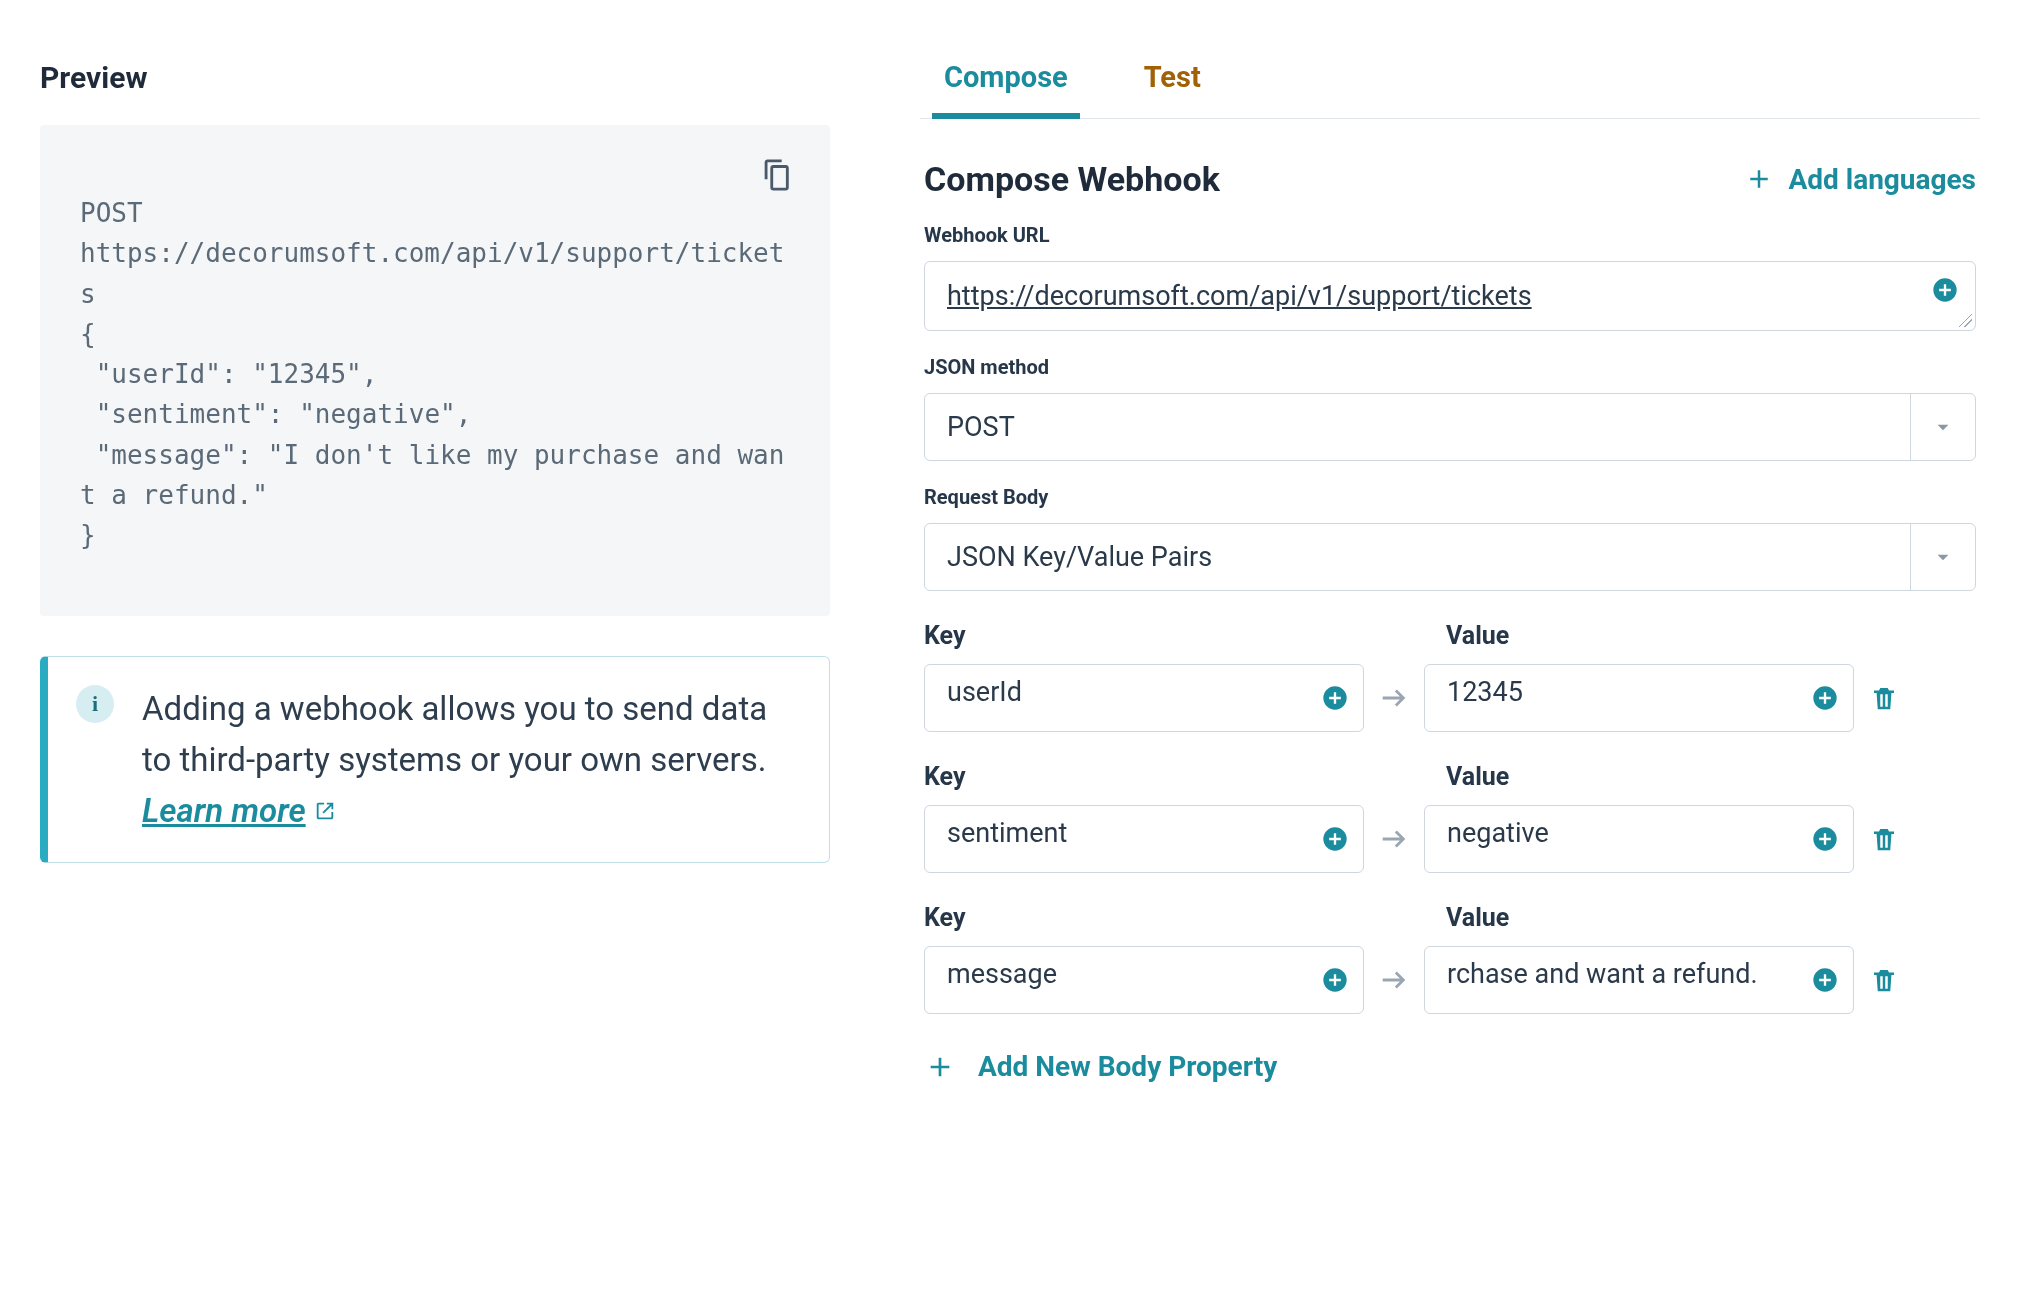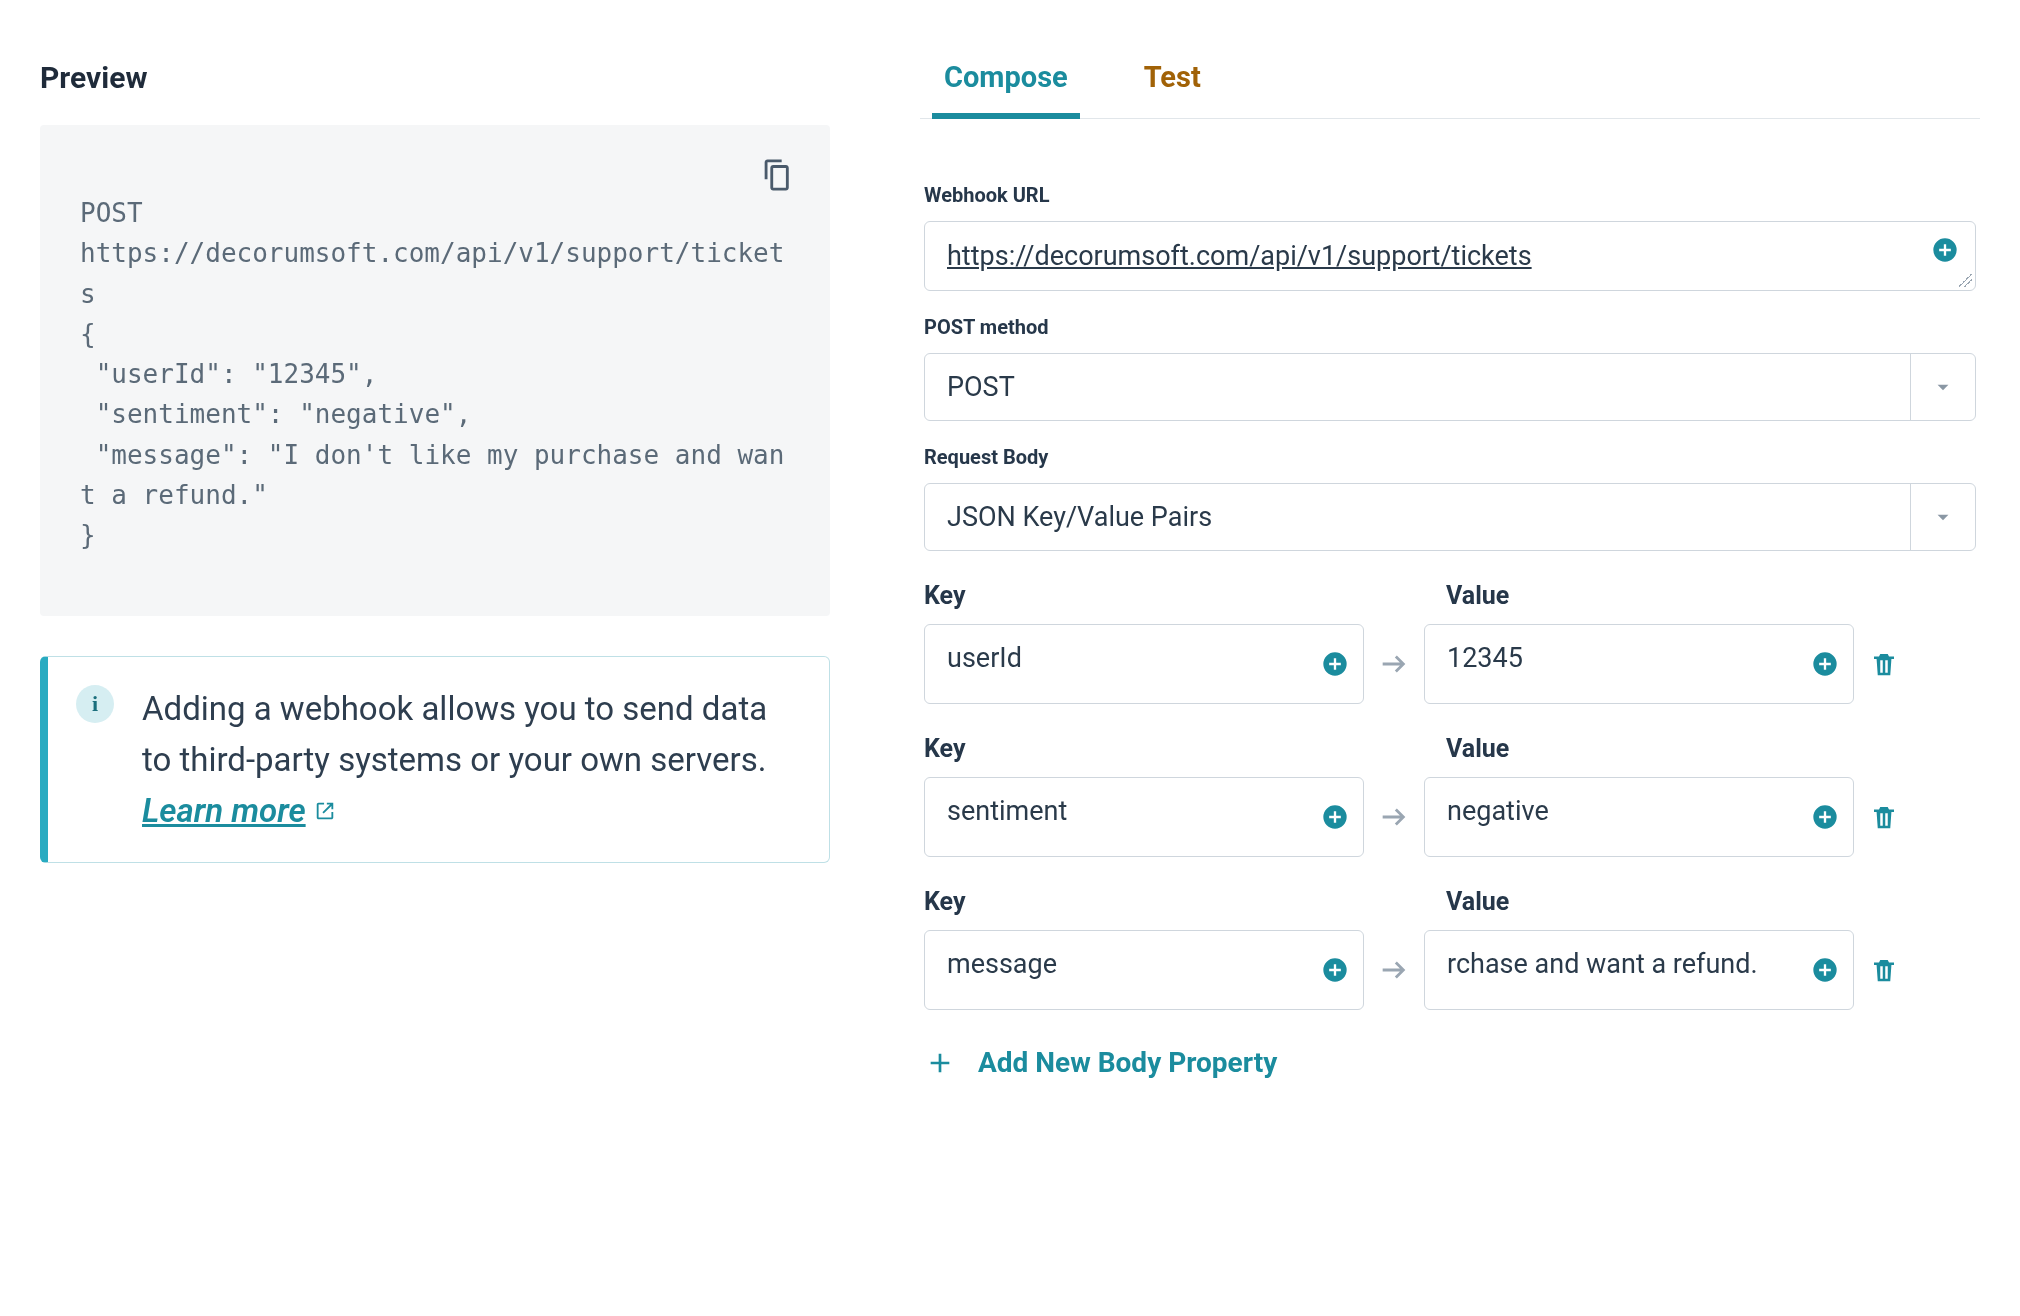--- a/index.html
+++ b/index.html
@@ -129,21 +129,21 @@
   .select .caret svg{fill:#8a97a4;}
 
   .kv-grid{margin-top:10px;}
   .kv-head{display:grid;grid-template-columns:440px 60px 430px 60px;gap:0;margin-top:30px;}
   .kv-head .lbl{font-size:25px;font-weight:700;color:var(--ink-soft);}
   .kv-head .lbl.value-lbl{margin-left:22px;}
   .kv-row{
     display:grid;grid-template-columns:440px 60px 430px 60px;align-items:center;gap:0;margin-top:14px;
   }
   .input-wrap{
-    border:1px solid var(--border);border-radius:6px;background:#fff;height:80px;
+    border:1px solid var(--border);border-radius:6px;background:#fff;height:68px;
     display:flex;align-items:center;padding:0 52px 12px 20px;position:relative;
   }
   .input-wrap input{
     border:0;outline:0;width:100%;font-size:27px;color:#2a3a4a;background:transparent;
     font-family:inherit;
   }
   .plus-in{
     position:absolute;right:14px;top:50%;transform:translateY(-50%);
     width:28px;height:28px;cursor:pointer;
   }
@@ -199,38 +199,47 @@
     </div>
   </div>
 
   <div class="col-right">
     <div class="tabs">
       <div class="tab active">Compose</div>
       <div class="tab">Test</div>
     </div>
 
     <div class="section">
+      <div class="section-header">
+        <div class="section-title">Compose Webhook</div>
+        <div class="add-lang">
+          <svg width="30" height="30" viewBox="0 0 24 24">
+              <path d="M19 13H13v6h-2v-6H5v-2h6V5h2v6h6v2z"></path>
+            </svg>
+          <span>Add languages</span>
+        </div>
+      </div>
 
       
       <div class="field">
         <div class="field-label">Webhook URL</div>
         <div class="url-box">
           <div class="url-text">https://decorumsoft.com/api/v1/support/tickets</div>
           <span class="plus-circle url-add">
             <svg width="28" height="28" viewBox="0 0 24 24">
                 <path d="M12 2a10 10 0 100 20 10 10 0 000-20zm5 11h-4v4h-2v-4H7v-2h4V7h2v4h4v2z"></path>
               </svg>
           </span>
           <div class="url-resize"></div>
         </div>
       </div>
 
       
       <div class="field">
-        <div class="field-label">POST method</div>
+        <div class="field-label">JSON method</div>
         <div class="select">
           <div class="value">POST</div>
           <div class="divider"></div>
           <div class="caret">
             <svg width="26" height="26" viewBox="0 0 24 24">
                 <path d="M7 10l5 5 5-5z"></path>
               </svg>
           </div>
         </div>
       </div>

